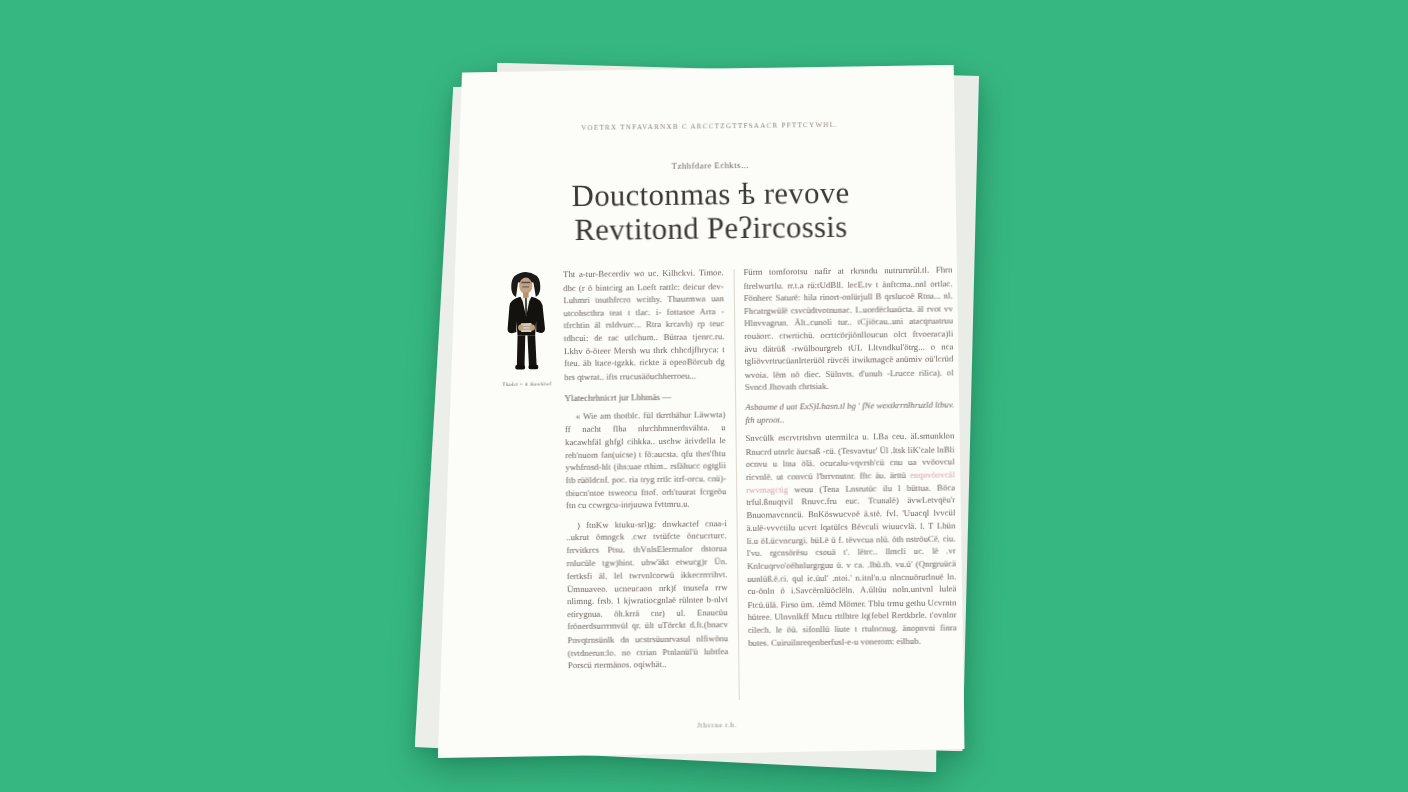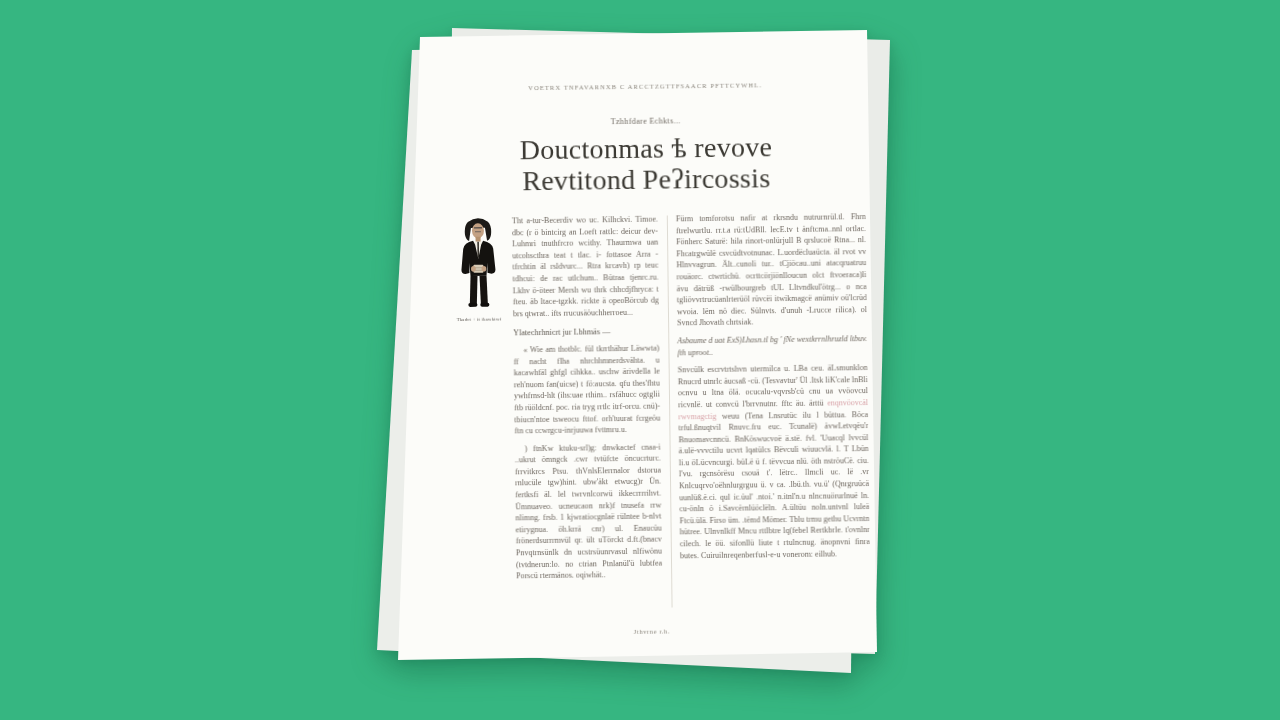--- a/index.html
+++ b/index.html
@@ -9,20 +9,21 @@
     font-family: "Liberation Serif", serif;
     position: relative;
   }
   .canvas { position: absolute; inset: 0; }
 
   
   .stack {
     position: absolute; inset: 0;
     filter: drop-shadow(2px 12px 14px rgba(10, 75, 50, 0.30))
             drop-shadow(0 3px 5px rgba(10, 75, 50, 0.18));
+    margin-top: 29px;
   }
   .sheet { position: absolute; inset: 0; }
   .sheet-back-right {
     background: #eaece8;
     clip-path: polygon(452px 28px, 890px 40px, 875px 654px, 444px 642px);
   }
   .sheet-back-left {
     background: #ecee ea;
     background: #eceeea;
     clip-path: polygon(412px 50px, 858px 42px, 851px 673px, 377px 650px);

